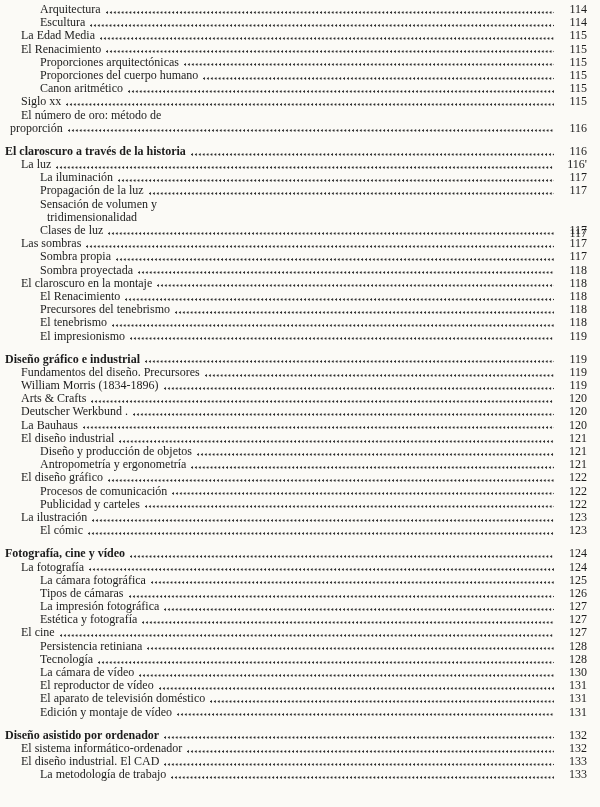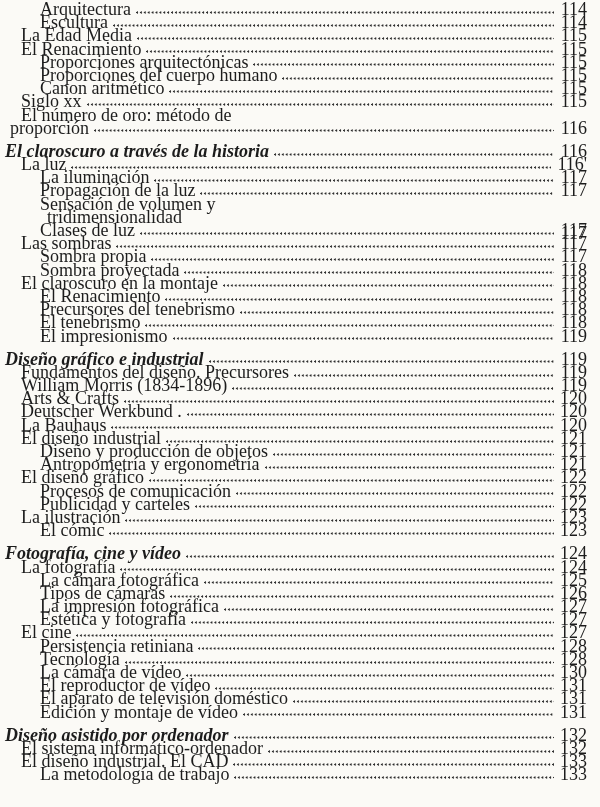--- a/index.html
+++ b/index.html
@@ -11,21 +11,21 @@
   body{
     width:600px;height:807px;overflow:hidden;
     background:var(--paper);
     font-family:"Liberation Serif","DejaVu Serif",serif;
   }
   .page{
     width:600px;height:807px;
     box-sizing:border-box;
     padding:3px 13px 0 0;
   }
-  .toc{ color:var(--ink); font-size:18px; }
+  .toc{ color:var(--ink); font-size:12px; }
   .row{
     display:flex;
     height:13.2px;
     box-sizing:border-box;
   }
   .row .label{
     flex:0 0 auto;
     white-space:nowrap;
     line-height:13.4px;
   }
@@ -45,21 +45,21 @@
     background-image:radial-gradient(circle at 1.2px 1.5px, var(--dot) 0.95px, rgba(0,0,0,0) 1.25px);
     background-size:3.9px 3px;
     background-repeat:repeat-x;
   }
   .lvl0{padding-left:5px;}
   .lvl1{padding-left:21px;justify-content:space-between;}
   .lvl2{padding-left:40px;}
   .lvl1.wrap{padding-left:10px;}
   .lvl2.wrap{padding-left:47px;flex-direction:column;}
   .row.gap{margin-top:10px;}
-  .row.bold .label{font-weight:700;font-style:italic;}
+  .row.bold .label{font-weight:700;}
   .row.nopage .dots{visibility:hidden;}
   .row.nopage .pagenum{visibility:hidden;}
   .row.clip{padding-left:0;}
   .row.clip .label{margin-left:-2px;}
 </style>
 </head>
 <body>
 
 <div class="page">
   <div class="toc">

